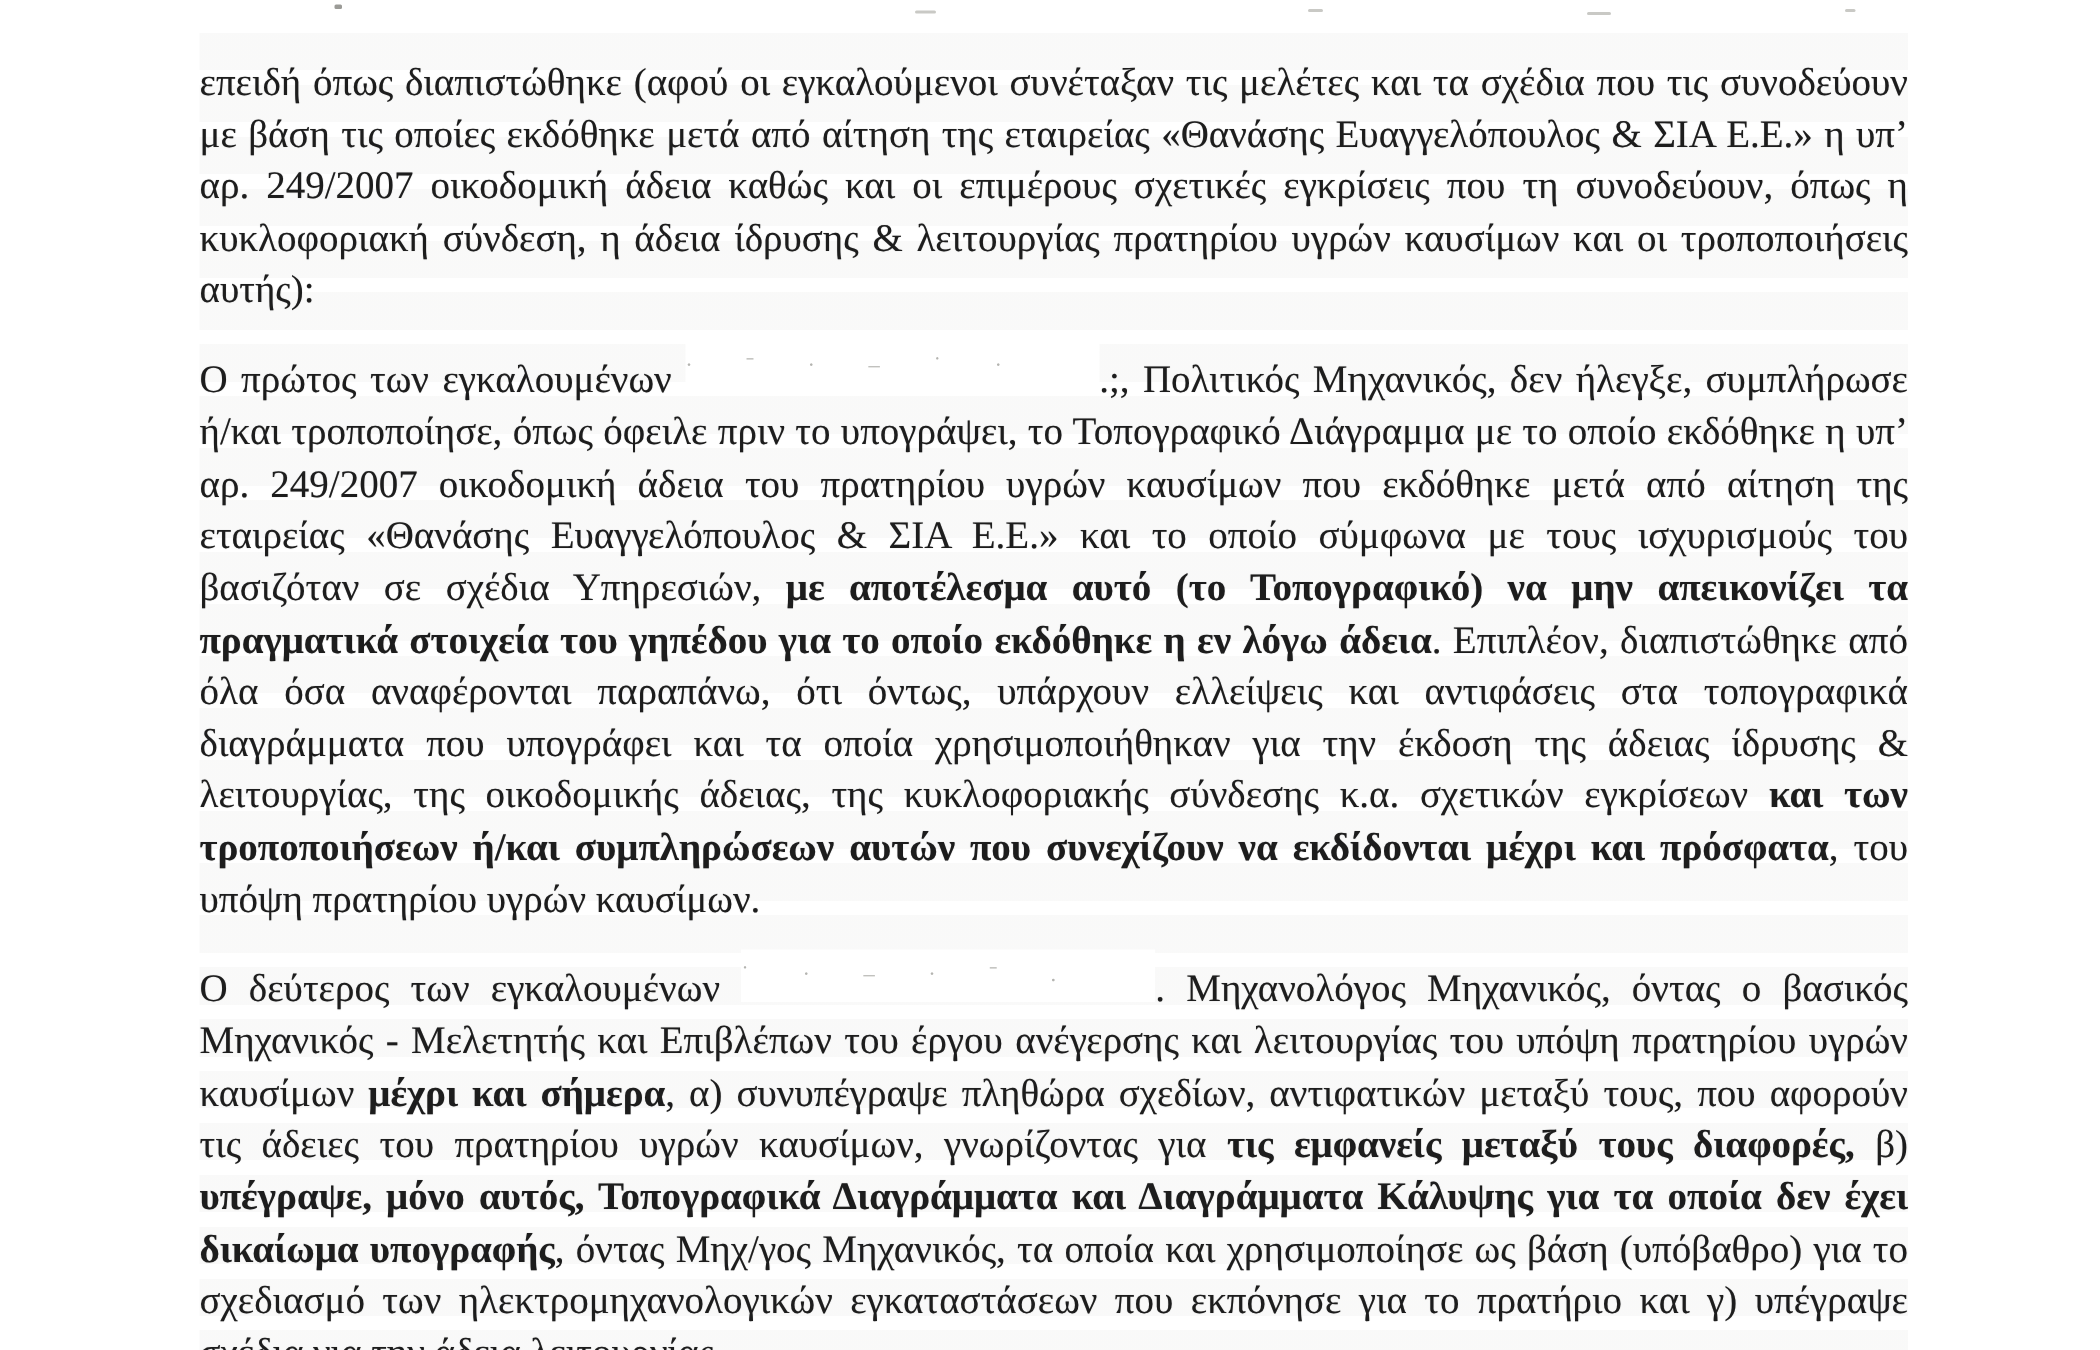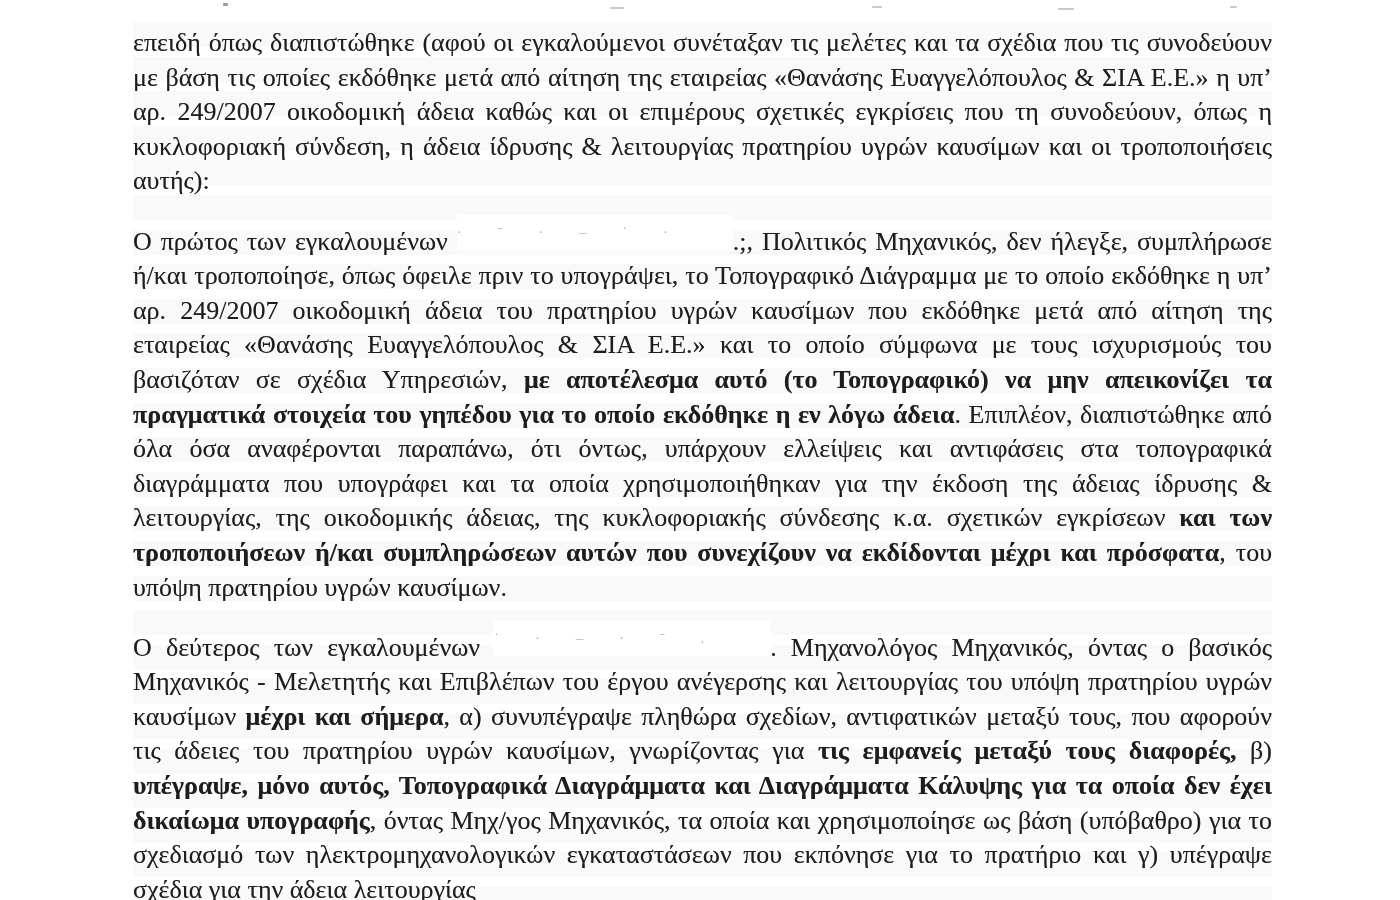--- a/index.html
+++ b/index.html
@@ -31,21 +31,21 @@
     text-shadow: 0 0 0.6px rgba(55,55,55,0.45);
     
     background: repeating-linear-gradient(
       to bottom,
       rgba(120,120,112,0.045) 0px,
       rgba(120,120,112,0.045) 25px,
       rgba(255,255,255,0) 25px,
       rgba(255,255,255,0) 34.6px
     );
   }
-  .para { margin: 4px 0 16px 0; }
+  .para { margin: 16px 0 16px 0; }
   .para:last-child { margin-bottom: 0; }
   .b { font-weight: bold; }
   
   .redacted {
     display: inline-block;
     width: 276px;
     max-width: 276px;
     overflow: hidden;
     white-space: nowrap;
     vertical-align: baseline;

